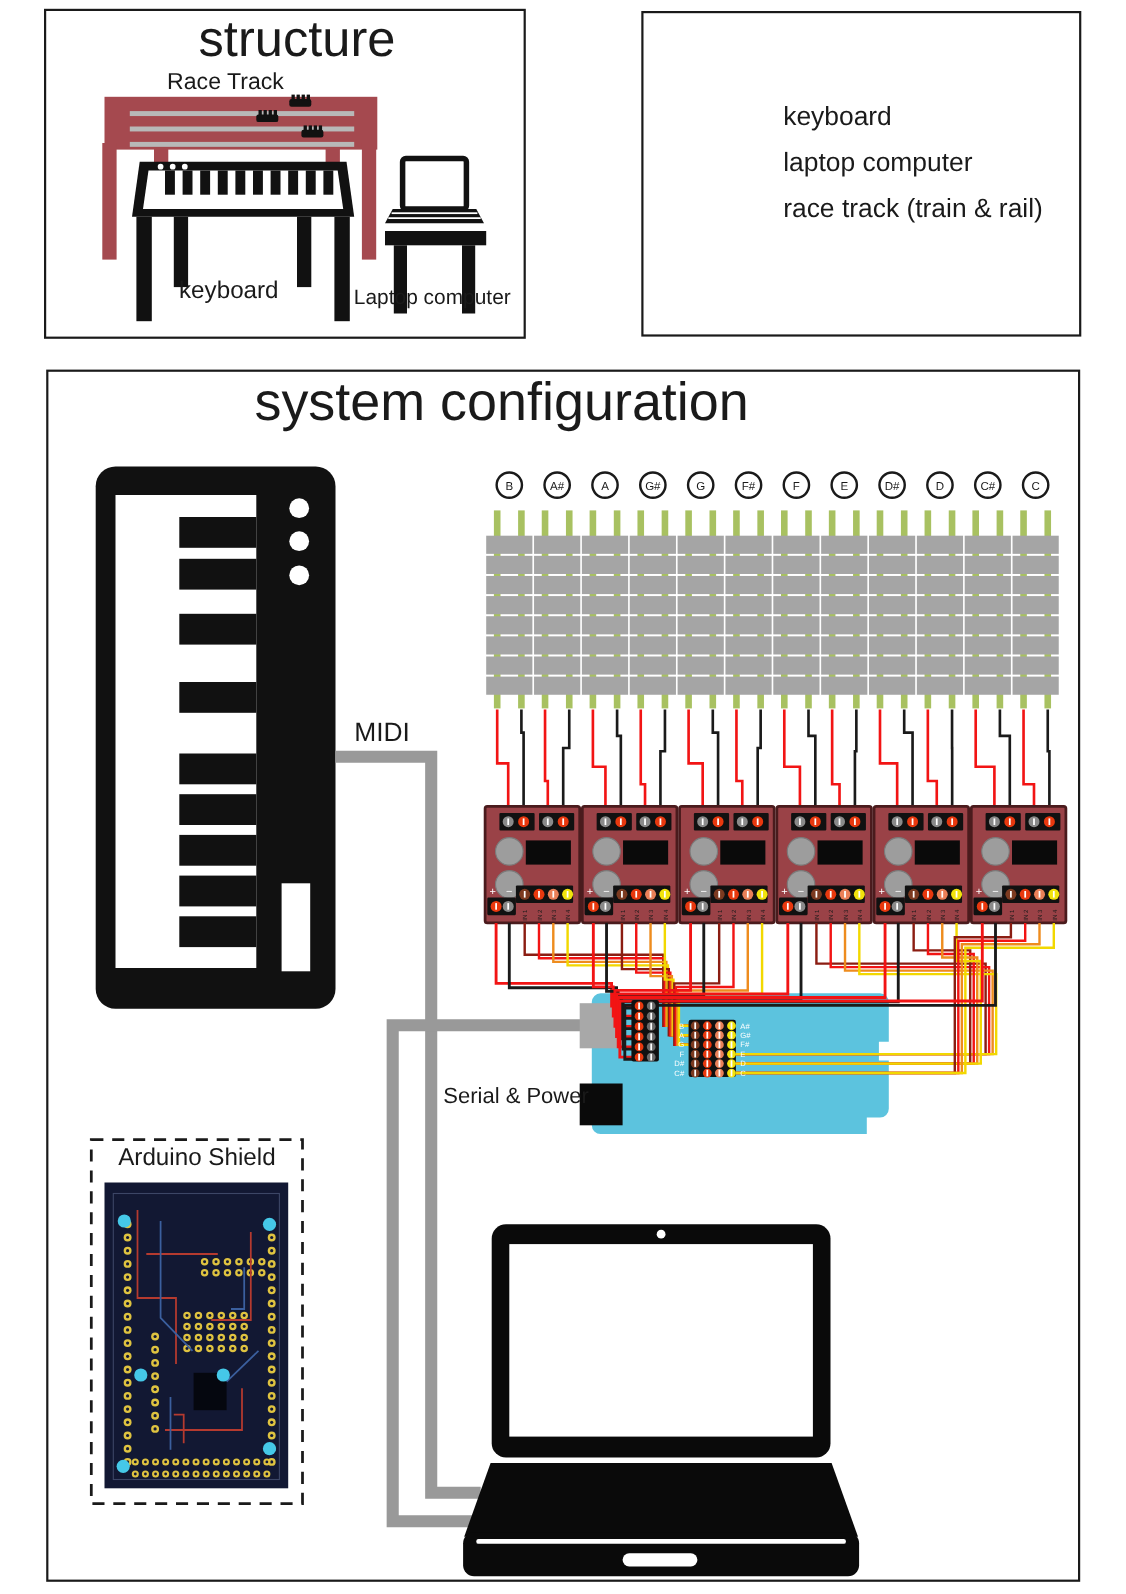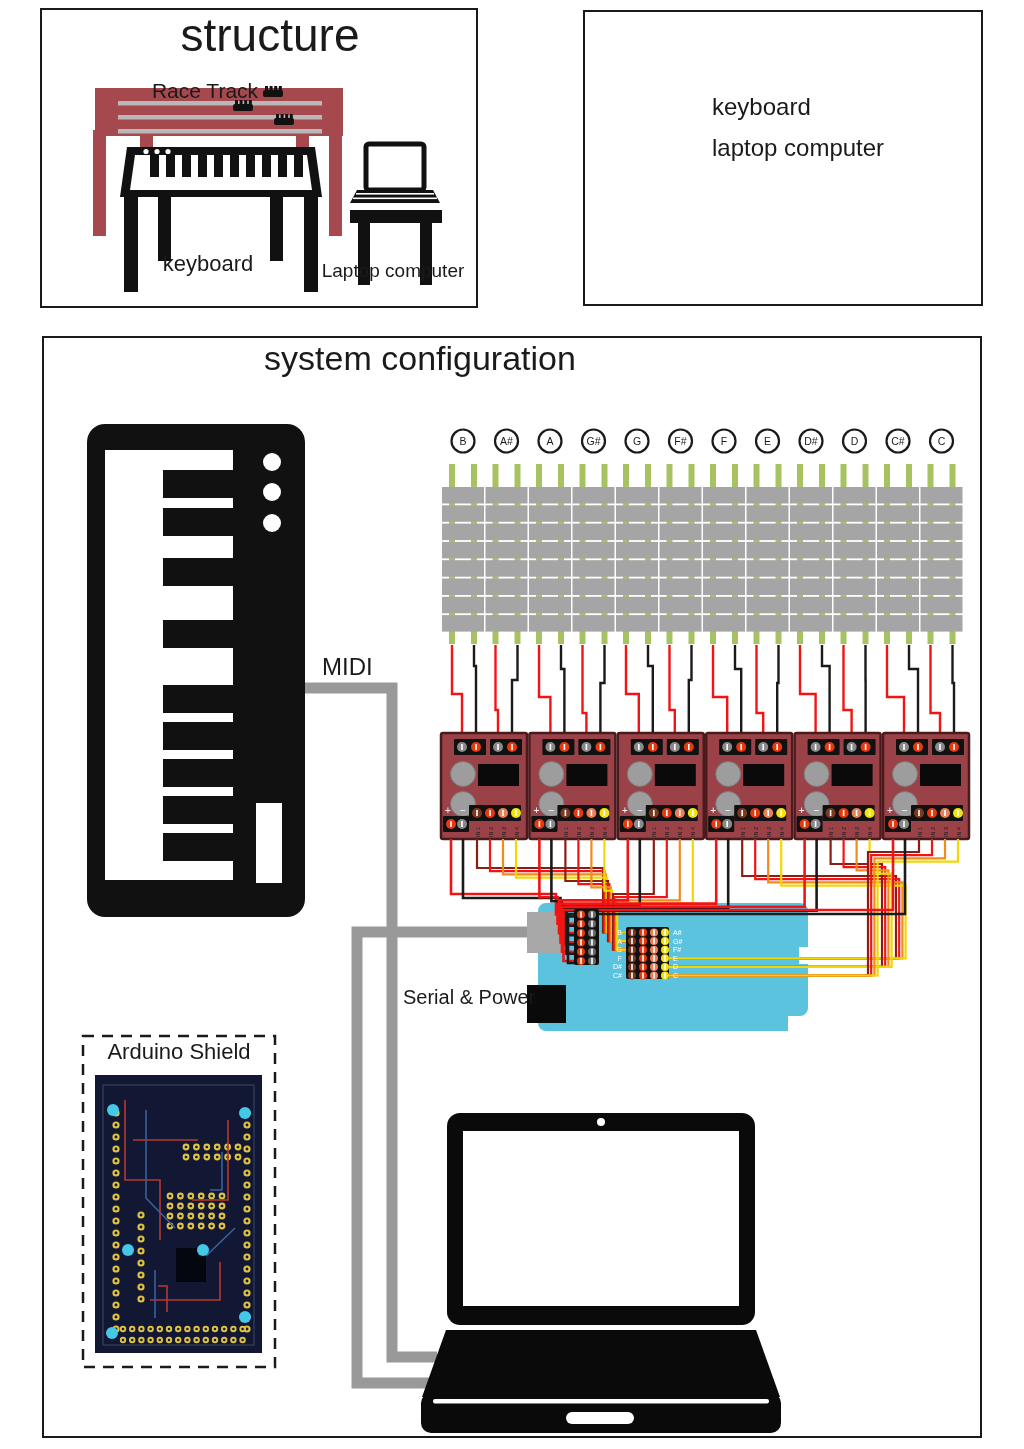--- a/index.html
+++ b/index.html
@@ -908,26 +908,27 @@
         <rect x="433" y="1399" width="336" height="4.5" rx="2" fill="#fff"></rect>
         <rect x="566" y="1412" width="68" height="12" rx="6" fill="#fff"></rect>
       </g>
     </svg>
 
   <div class="panel" style="left:40px;top:8px;width:438px;height:300px;"></div>
   <div class="panel" style="left:583px;top:10px;width:400px;height:296px;"></div>
   <div class="panel" style="left:42px;top:336px;width:940px;height:1102px;"></div>
 
   <div class="label ctr" style="left:40px;top:10px;width:438px;font-size:46px;margin-left:11px;">structure</div>
-  <div class="label ctr" style="left:110px;top:63px;width:190px;font-size:21px;margin-top:16px;">Race Track</div>
+  <div class="label ctr" style="left:110px;top:63px;width:190px;font-size:21px;">Race Track</div>
   <div class="label ctr" style="left:128px;top:252px;width:160px;font-size:22px;">keyboard</div>
   <div class="label ctr" style="left:318px;top:261px;width:150px;font-size:19px;">Laptop computer</div>
 
   <div id="comp-list" class="label" style="left:712px;top:94px;width:260px;">
       <div>keyboard</div>
       <div>laptop computer</div>
+      <div>race track (train &amp; rail)</div>
     </div>
 
-  <div class="label ctr" style="left:42px;top:340px;width:756px;font-size:34px;">system configuration</div>
+  <div class="label ctr" style="left:42px;top:340px;width:756px;font-size:49px;padding-left:36px;">system configuration</div>
   <div class="label" style="left:322px;top:654px;font-size:24px;">MIDI</div>
   <div class="label" style="left:403px;top:986px;font-size:20px;">Serial &amp; Power</div>
   <div class="label ctr" style="left:83px;top:1040px;width:192px;font-size:22px;">Arduino Shield</div>
 </div>
 
 </body></html>

